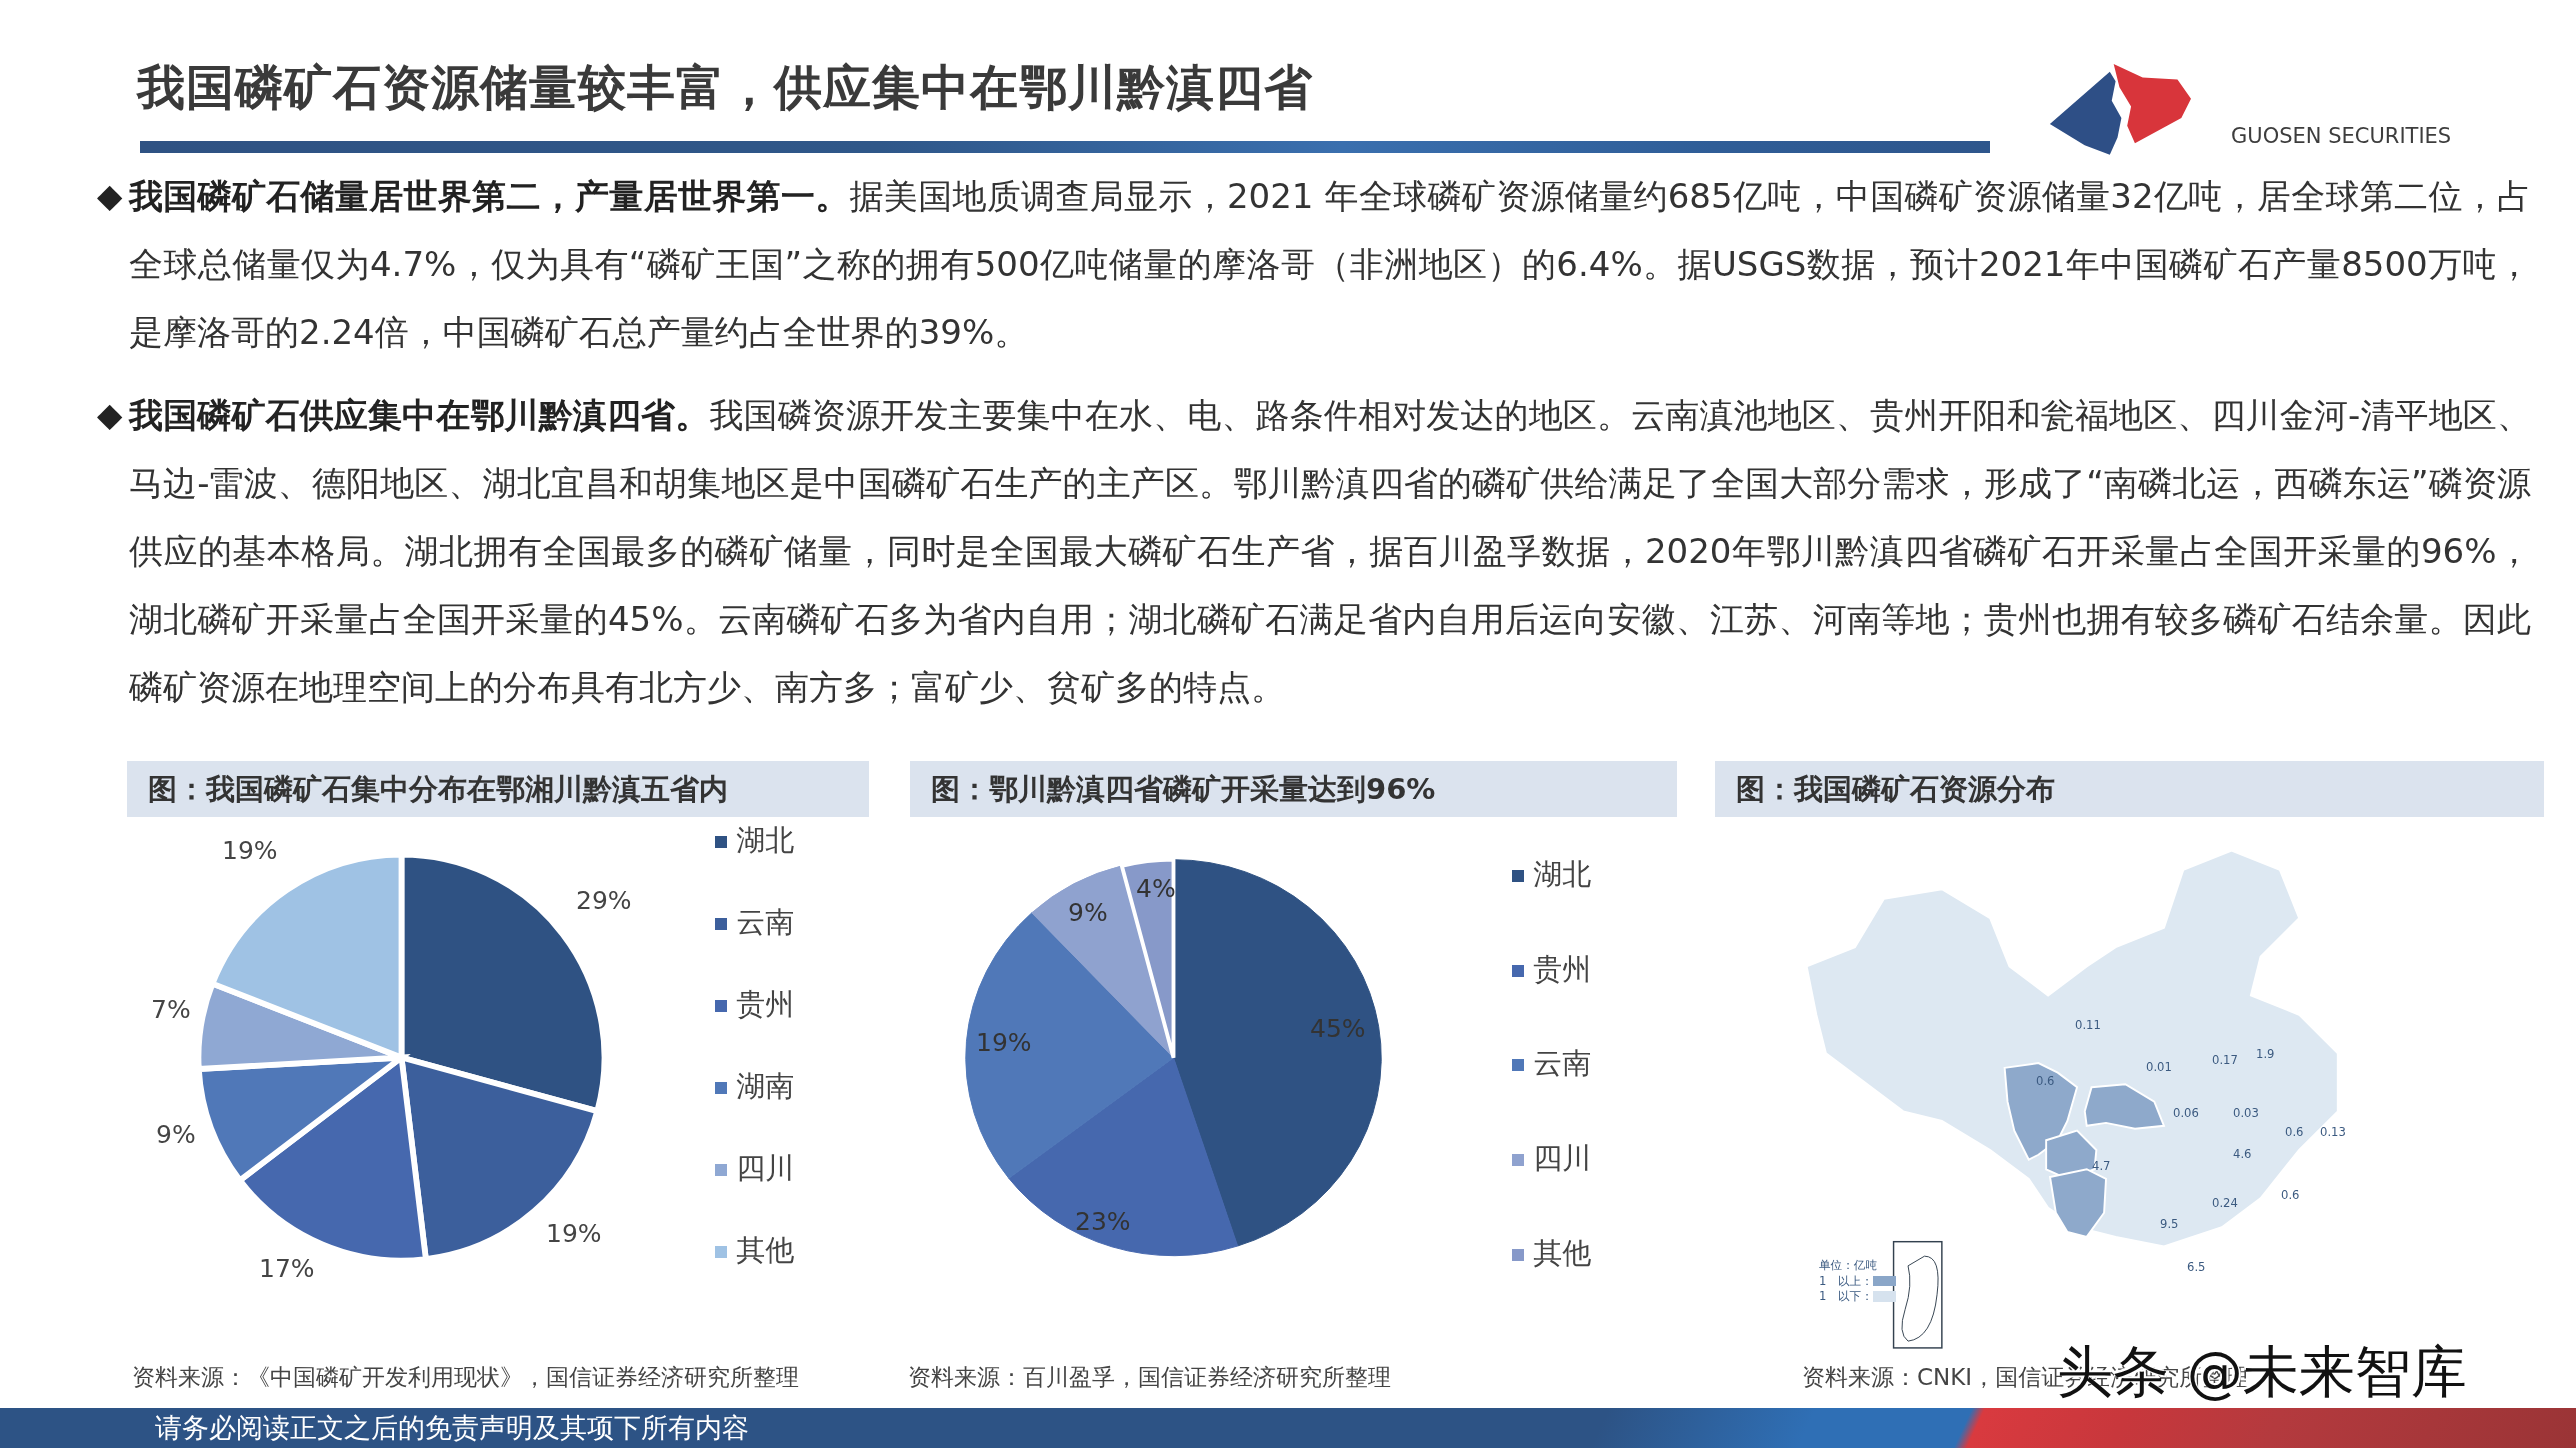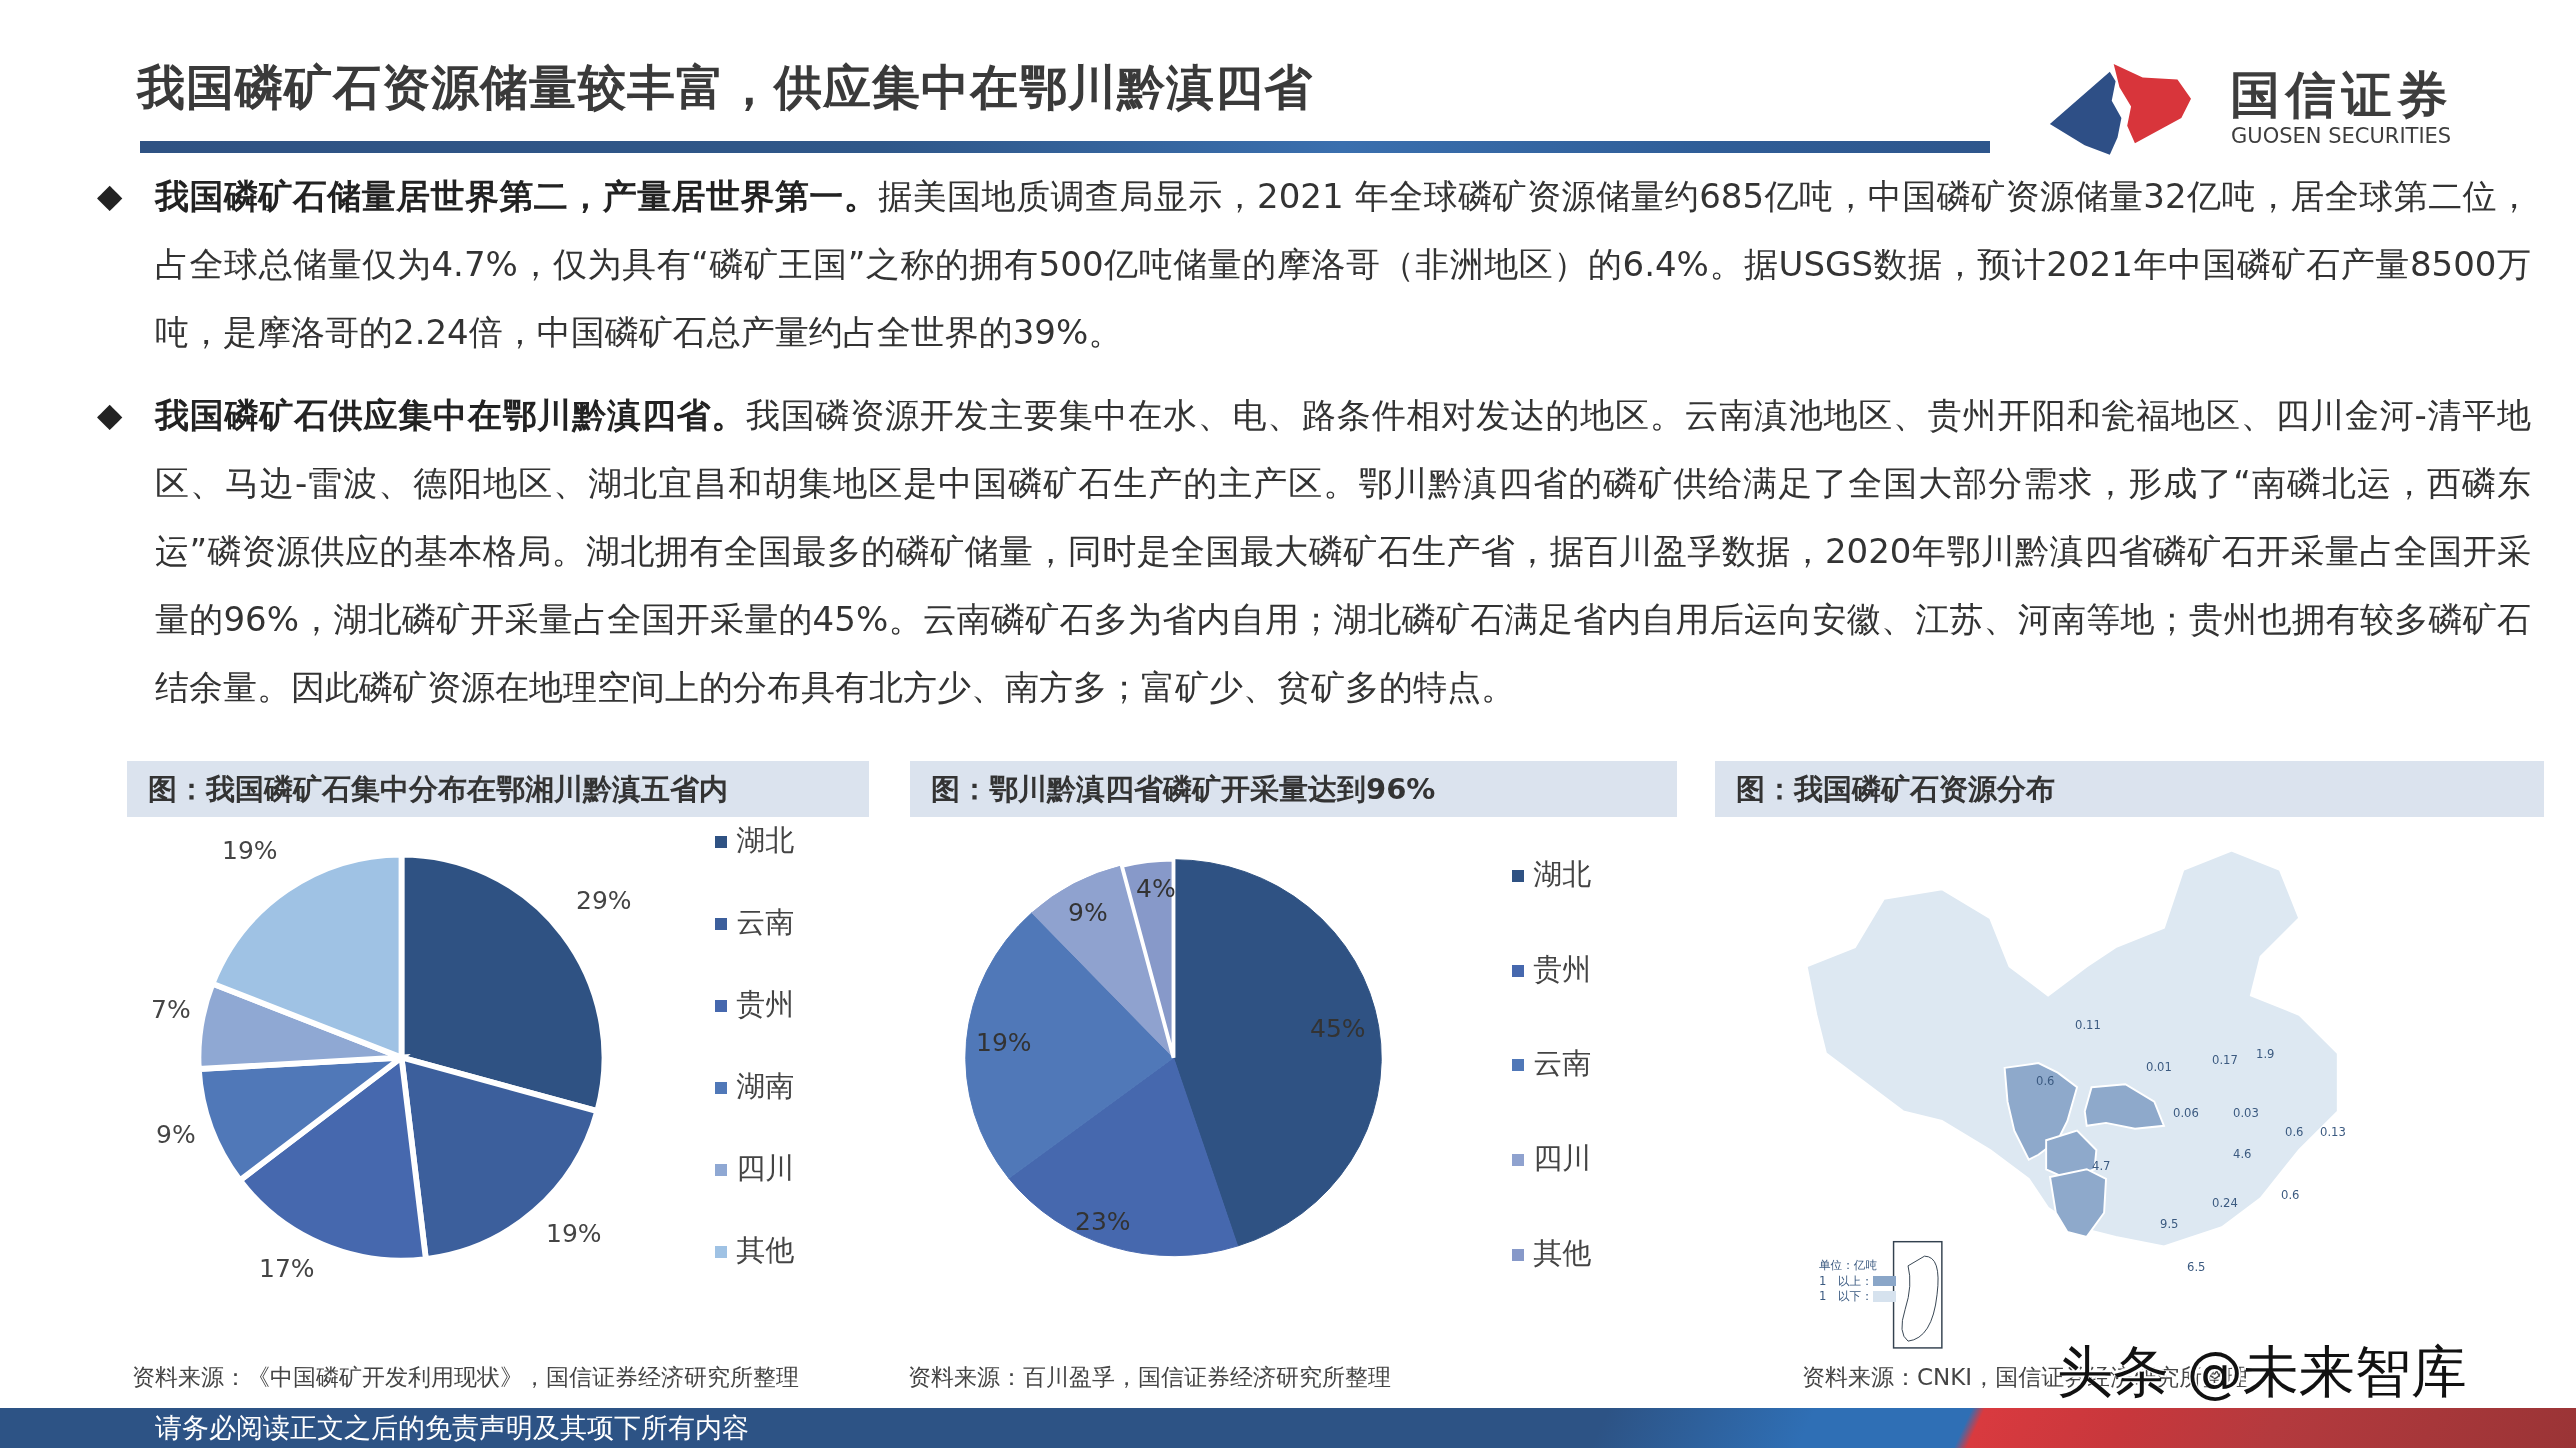--- a/index.html
+++ b/index.html
@@ -7,21 +7,21 @@
          font-family:"DejaVu Sans","Liberation Sans",sans-serif; color:#333333; }
   .abs { position:absolute; }
   #title { left:137px; top:56px; font-size:48px; font-weight:bold; color:#3a3a3a; letter-spacing:1px; white-space:nowrap; }
   #title-bar { left:140px; top:141px; width:1850px; height:11.6px;
      background:linear-gradient(90deg,#2f5283 0%,#2f5789 40%,#3a6fae 65%,#2f5d97 85%,#2e568c 100%); }
   #logo { left:2046px; top:58px; width:415px; height:97px; }
   #logo-cn { position:absolute; left:184px; top:3.9px; font-size:50px; font-weight:bold; color:#3d3d3d; letter-spacing:5.8px; white-space:nowrap; }
   #logo-en { position:absolute; left:185px; top:66px; font-size:21px; font-weight:normal; color:#3d3d3d; white-space:nowrap; }
   .bullet { position:absolute; left:97px; width:2434px; font-size:34px; line-height:68px; text-align:justify; }
   .bullet .dia { position:absolute; left:0; top:0; font-size:33px; color:#222; }
-  .bullet .txt { display:block; margin-left:58px; }
+  .bullet .txt { display:block; margin-left:32px; }
   .bullet b { color:#222; }
   #b1 { top:162px; }
   #b2 { top:381px; }
   .panel-head { position:absolute; top:761px; height:56px; background:#dbe3ee; font-size:29px; font-weight:bold; color:#333; line-height:56px; padding-left:21px; box-sizing:border-box; white-space:nowrap; }
   #p1h { left:127px; width:742px; }
   #p2h { left:910px; width:767px; }
   #p3h { left:1715px; width:829px; }
   .legend { position:absolute; font-size:29px; color:#444; }
   .legend .item { position:absolute; left:0; white-space:nowrap; }
   .legend .sw { display:inline-block; width:11.6px; height:11.6px; margin-right:9.7px; vertical-align:middle; }
@@ -38,21 +38,20 @@
 <body>
 
 <div id="title" class="abs">我国磷矿石资源储量较丰富，供应集中在鄂川黔滇四省</div>
 <div id="title-bar" class="abs"></div>
 
 <div id="logo" class="abs">
   <svg width="174" height="97" viewBox="0 0 180 100">
     <path d="M4 68 L66 14 L72 24 L68 44 L78 62 L74 82 L66 100 L40 90 Z" fill="#2e4f86"></path>
     <path d="M70 6 L100 20 L136 22 L150 42 L140 62 L92 88 L84 70 L88 50 L76 30 Z" fill="#d8353b"></path>
   </svg>
-  <div id="logo-cn">国信证券</div>
   <div id="logo-en">GUOSEN SECURITIES</div>
 </div>
 
 <div id="b1" class="bullet">
   <span class="dia">◆</span>
   <span class="txt"><b>我国磷矿石储量居世界第二，产量居世界第一。</b><span>据美国地质调查局显示，2021 年全球磷矿资源储量约685亿吨，中国磷矿资源储量32亿吨，居全球第二位，占全球总储量仅为4.7%，仅为具有“磷矿王国”之称的拥有500亿吨储量的摩洛哥（非洲地区）的6.4%。据USGS数据，预计2021年中国磷矿石产量8500万吨，是摩洛哥的2.24倍，中国磷矿石总产量约占全世界的39%。</span></span>
 </div>
 <div id="b2" class="bullet">
   <span class="dia">◆</span>
   <span class="txt"><b>我国磷矿石供应集中在鄂川黔滇四省。</b><span>我国磷资源开发主要集中在水、电、路条件相对发达的地区。云南滇池地区、贵州开阳和瓮福地区、四川金河-清平地区、马边-雷波、德阳地区、湖北宜昌和胡集地区是中国磷矿石生产的主产区。鄂川黔滇四省的磷矿供给满足了全国大部分需求，形成了“南磷北运，西磷东运”磷资源供应的基本格局。湖北拥有全国最多的磷矿储量，同时是全国最大磷矿石生产省，据百川盈孚数据，2020年鄂川黔滇四省磷矿石开采量占全国开采量的96%，湖北磷矿开采量占全国开采量的45%。云南磷矿石多为省内自用；湖北磷矿石满足省内自用后运向安徽、江苏、河南等地；贵州也拥有较多磷矿石结余量。因此磷矿资源在地理空间上的分布具有北方少、南方多；富矿少、贫矿多的特点。</span></span>

